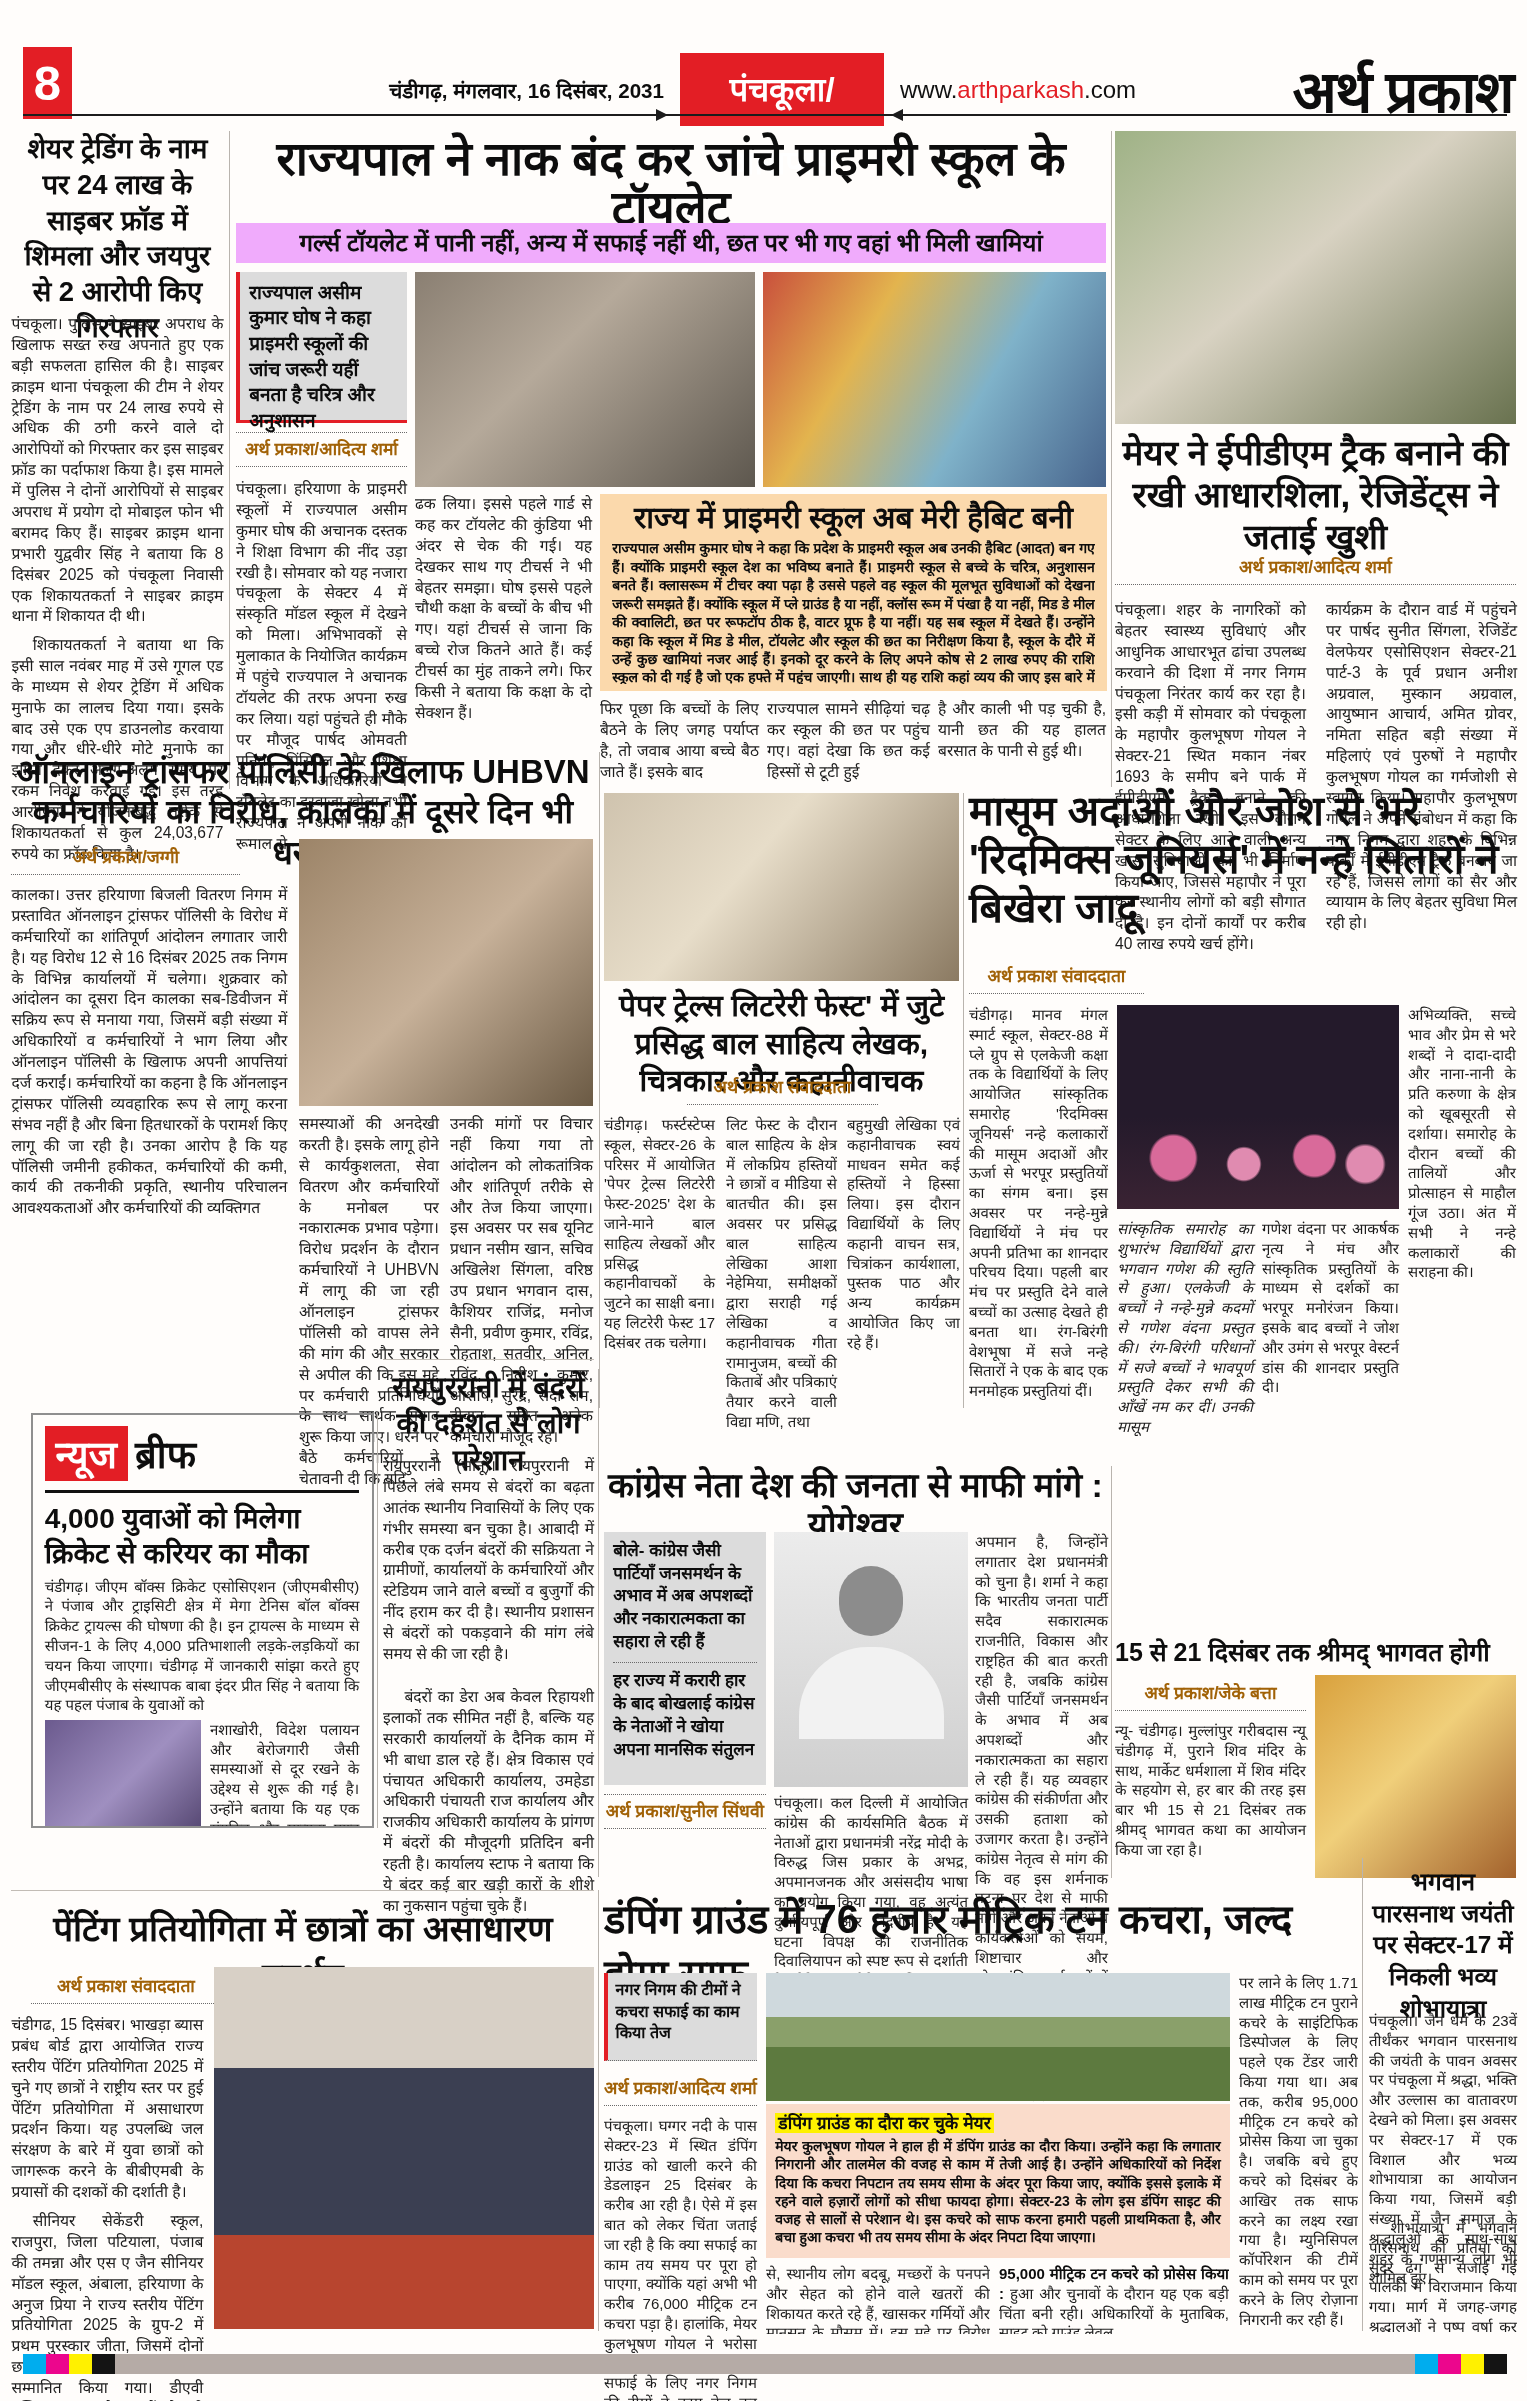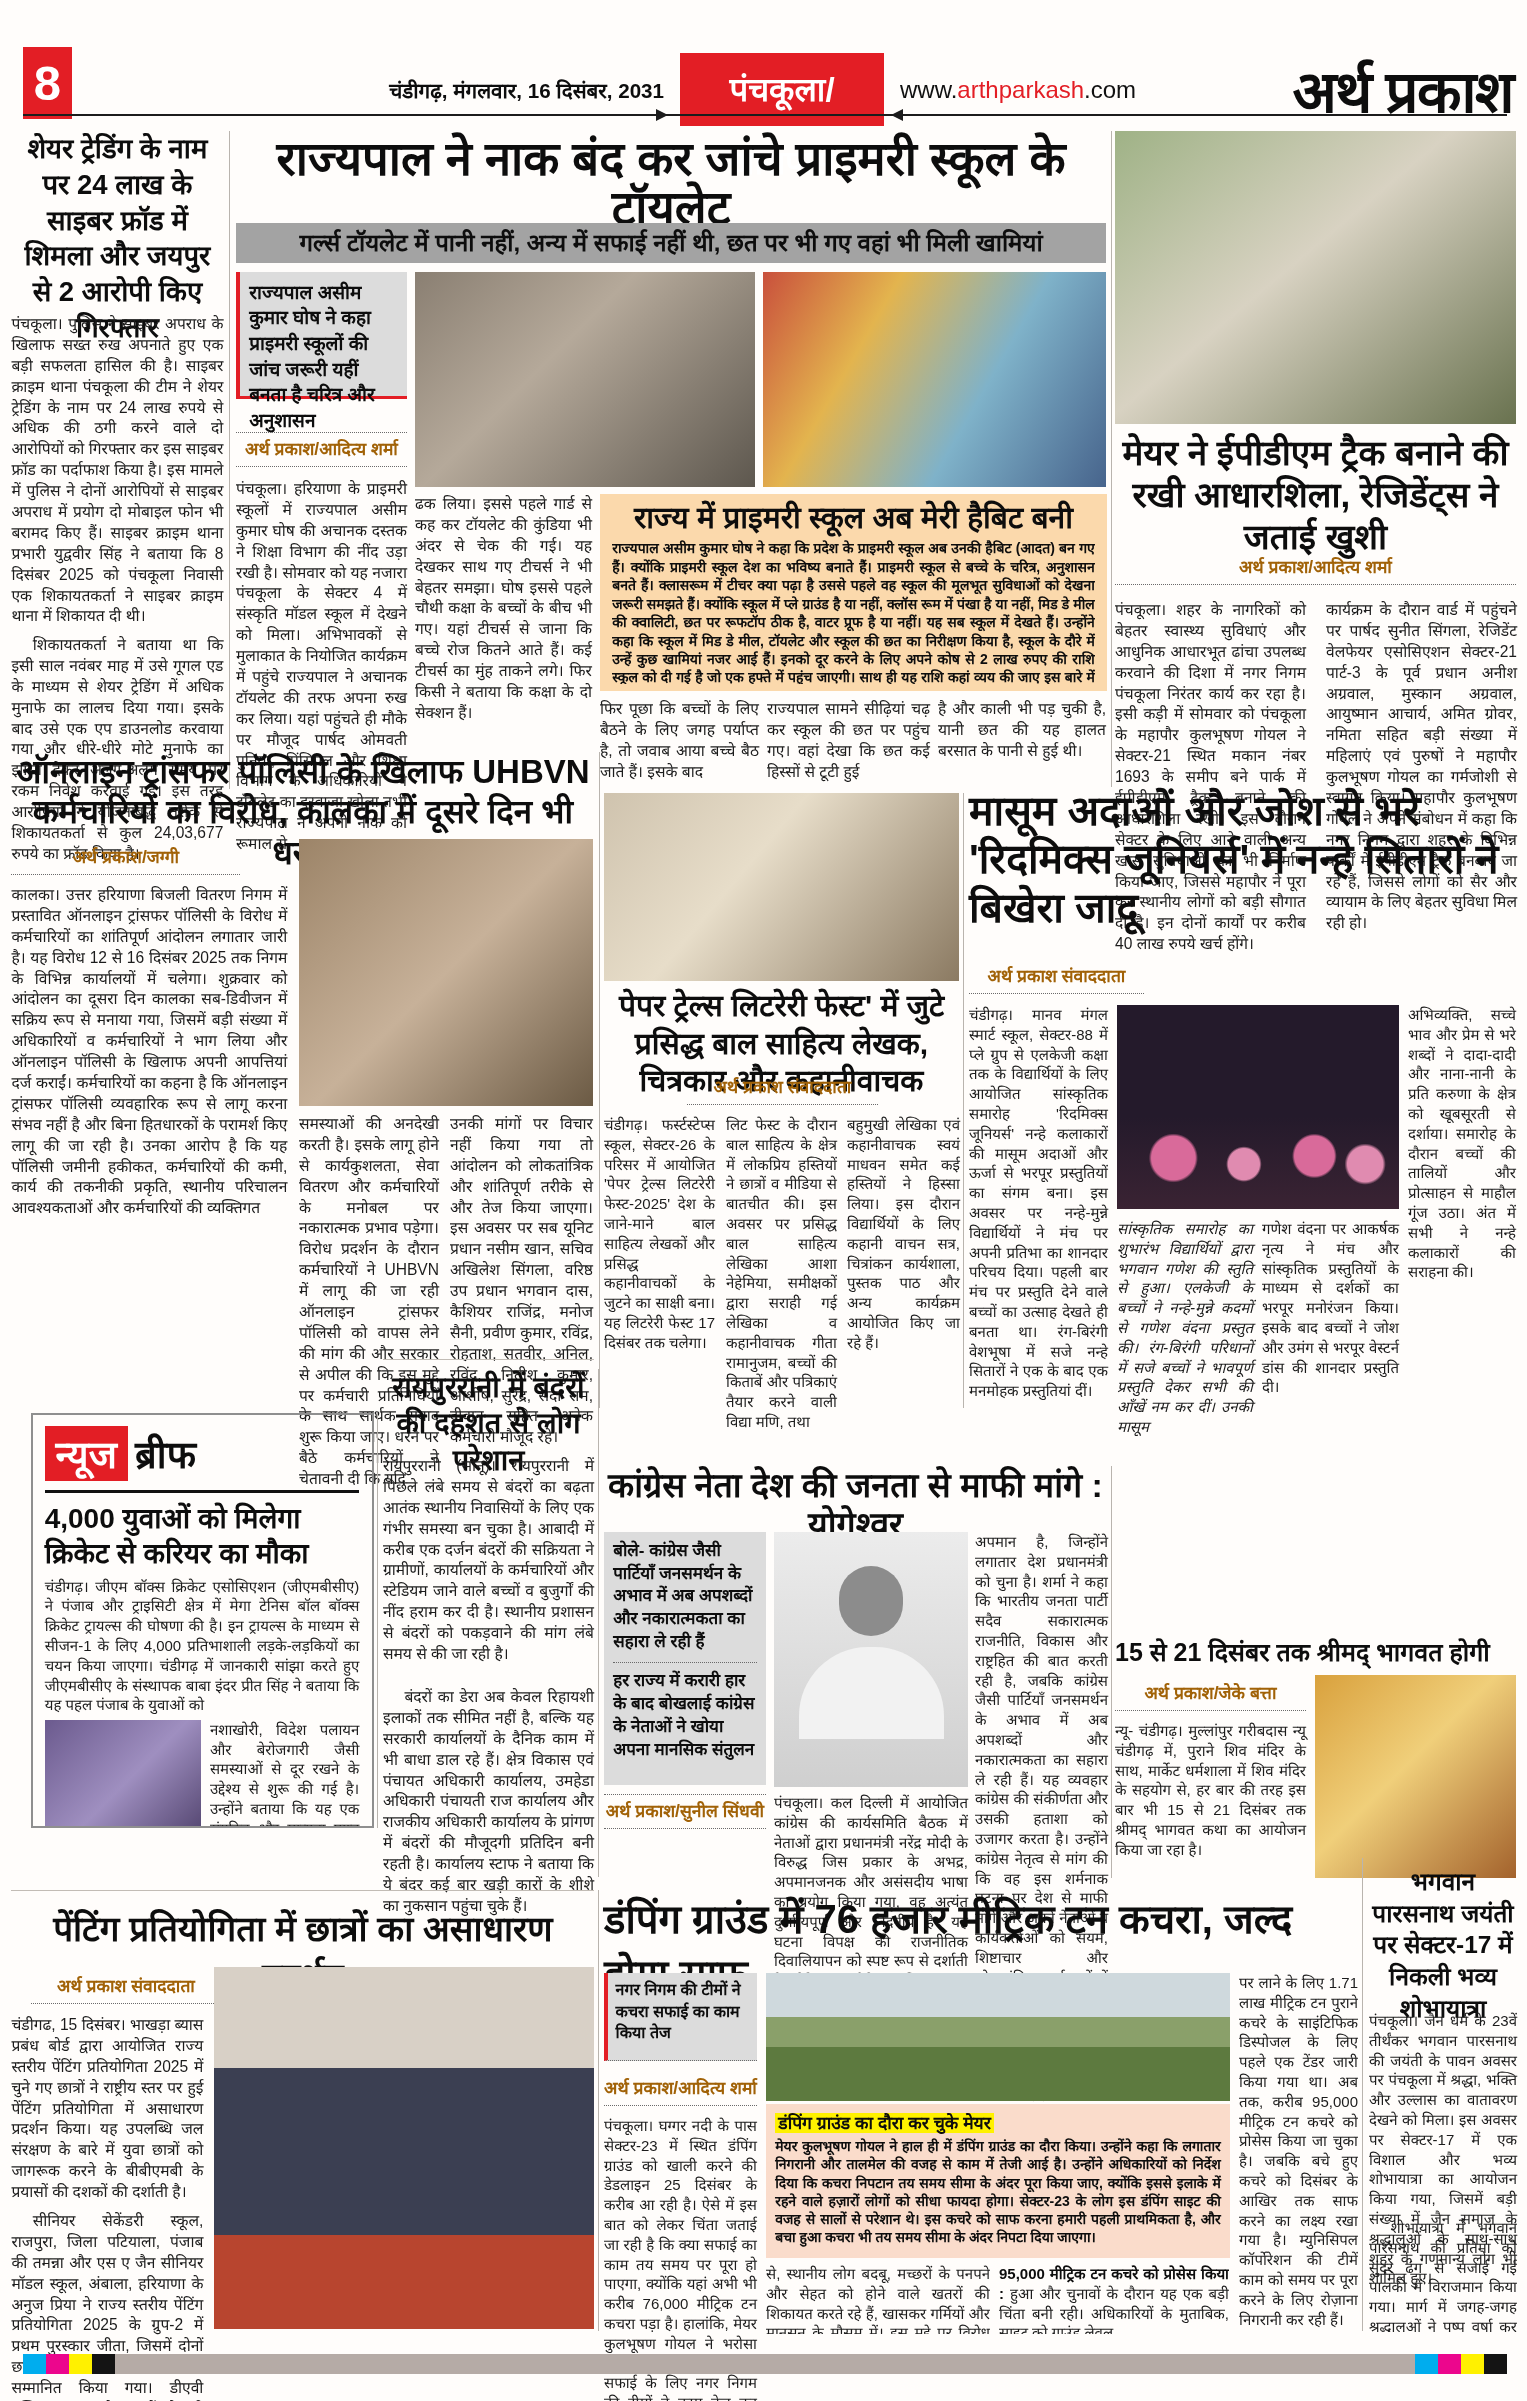--- a/index.html
+++ b/index.html
@@ -13,21 +13,21 @@
   .byline{font-weight:bold;font-size:17.5px;text-align:center;color:#a16207;
           padding:3.1px 0 6.1px 0;border-bottom:1.5px dotted #6a6a6a;}
   .dotted-top{border-top:1.5px dotted #6a6a6a;}
   .photo{background:#cbc3b8;overflow:hidden;}
   .vrule{width:0.8px;background:#b9b4ae;}
   .hrule{height:0.8px;background:#c2bcb5;}
   .redbox{background:#e31e25;color:#fff;}
   .graybox{background:#dcdcdc;}
   .red-l{border-left:4.6px solid #e31e25;}
   .red-b{border-bottom:3.1px solid #e31e25;}
-  .peach{background:#a3a3a3;}
+  .peach{background:#f0abfc;}
   .peach2{background:#fbd9ac;}
   .peach3{background:#fadccb;}
   .ylw{background:#fff100;padding:0 3.1px;}
   .indent{text-indent:21.4px;}
   .cmyk{display:flex;height:20px;}
   .cmyk .c{background:#00adee;width:23px;}
   .cmyk .m{background:#ec068d;width:23px;}
   .cmyk .y{background:#fff100;width:23px;}
   .cmyk .k{background:#141414;width:23px;}
   .cmyk .bar{background:#b5aba6;flex:1;}
@@ -57,21 +57,21 @@
 
   <div class="abs hl center" style="left:11.4px;top:131px;width:212px;font-size:27.5px;line-height:1.3;">शेयर ट्रेडिंग के नाम पर 24 लाख के साइबर फ्रॉड में शिमला और जयपुर से 2 आरोपी किए गिरफ्तार</div>
   <div class="abs body-text" style="left:11.4px;top:314px;width:212px;height:317px;">पंचकूला। पुलिस ने साइबर अपराध के खिलाफ सख्त रुख अपनाते हुए एक बड़ी सफलता हासिल की है। साइबर क्राइम थाना पंचकूला की टीम ने शेयर ट्रेडिंग के नाम पर 24 लाख रुपये से अधिक की ठगी करने वाले दो आरोपियों को गिरफ्तार कर इस साइबर फ्रॉड का पर्दाफाश किया है। इस मामले में पुलिस ने दोनों आरोपियों से साइबर अपराध में प्रयोग दो मोबाइल फोन भी बरामद किए हैं। साइबर क्राइम थाना प्रभारी युद्ववीर सिंह ने बताया कि 8 दिसंबर 2025 को पंचकूला निवासी एक शिकायतकर्ता ने साइबर क्राइम थाना में शिकायत दी थी।</div>
   <div class="abs body-text indent" style="left:11.4px;top:635px;width:212px;height:156px;">शिकायतकर्ता ने बताया था कि इसी साल नवंबर माह में उसे गूगल एड के माध्यम से शेयर ट्रेडिंग में अधिक मुनाफे का लालच दिया गया। इसके बाद उसे एक एप डाउनलोड करवाया गया और धीरे-धीरे मोटे मुनाफे का झांसा देकर अलग-अलग समय पर रकम निवेश करवाई गई। इस तरह आरोपियों ने योजनाबद्ध तरीके से शिकायतकर्ता से कुल 24,03,677 रुपये का फ्रॉड किया है।</div>
 
   <div class="abs vrule" style="left:229px;top:131px;height:658px;"></div>
 
   <div class="abs hl center" style="left:236px;top:134px;width:870px;font-size:47px;line-height:1.05;">राज्यपाल ने नाक बंद कर जांचे प्राइमरी स्कूल के टॉयलेट</div>
   <div class="abs peach hl center" style="left:236px;top:223px;width:870px;height:40px;font-size:24px;line-height:40px;">गर्ल्स टॉयलेट में पानी नहीं, अन्य में सफाई नहीं थी, छत पर भी गए वहां भी मिली खामियां</div>
 
-  <div class="abs graybox red-l red-b hl" style="left:236px;top:272px;width:171px;height:127px;padding:7.6px 9.2px;font-size:19px;line-height:1.35;">राज्यपाल असीम कुमार घोष ने कहा प्राइमरी स्कूलों की जांच जरूरी यहीं बनता है चरित्र और अनुशासन</div>
+  <div class="abs graybox red-l red-b hl" style="left:236px;top:272px;width:171px;height:151px;padding:7.6px 9.2px;font-size:19px;line-height:1.35;">राज्यपाल असीम कुमार घोष ने कहा प्राइमरी स्कूलों की जांच जरूरी यहीं बनता है चरित्र और अनुशासन</div>
   <div class="abs byline dotted-top" style="left:236px;top:432px;width:171px;">अर्थ प्रकाश/आदित्य शर्मा</div>
   <div class="abs body-text" style="left:236px;top:479px;width:171px;height:310px;">पंचकूला। हरियाणा के प्राइमरी स्कूलों में राज्यपाल असीम कुमार घोष की अचानक दस्तक ने शिक्षा विभाग की नींद उड़ा रखी है। सोमवार को यह नजारा पंचकूला के सेक्टर 4 में संस्कृति मॉडल स्कूल में देखने को मिला। अभिभावकों से मुलाकात के नियोजित कार्यक्रम में पहुंचे राज्यपाल ने अचानक टॉयलेट की तरफ अपना रुख कर लिया। यहां पहुंचते ही मौके पर मौजूद पार्षद ओमवती पुनिया, प्रिंसिपल और शिक्षा विभाग के अधिकारियों ने टॉयलेट का दरवाजा खोला तभी राज्यपाल ने अपनी नाक को रूमाल से</div>
 
   <div class="abs photo" style="left:415px;top:272px;width:340px;height:215px;background:linear-gradient(135deg,#8a7f72,#b5a99a 40%,#5d574e);"></div>
   <div class="abs photo" style="left:763px;top:272px;width:343px;height:215px;background:linear-gradient(120deg,#c9503c,#e3b44e 30%,#7fb2c9 62%,#47648c);"></div>
 
   <div class="abs body-text" style="left:415px;top:494px;width:177px;height:294px;">ढक लिया। इससे पहले गार्ड से कह कर टॉयलेट की कुंडिया भी अंदर से चेक की गई। यह देखकर साथ गए टीचर्स ने भी बेहतर समझा। घोष इससे पहले चौथी कक्षा के बच्चों के बीच भी गए। यहां टीचर्स से जाना कि बच्चे रोज कितने आते हैं। कई टीचर्स का मुंह ताकने लगे। फिर किसी ने बताया कि कक्षा के दो सेक्शन हैं।</div>
 
   <div class="abs peach2" style="left:600px;top:494px;width:507px;height:197px;padding:4.6px 12.2px;">
     <div class="hl center" style="font-size:30px;line-height:1.25;">राज्य में प्राइमरी स्कूल अब मेरी हैबिट बनी</div>

